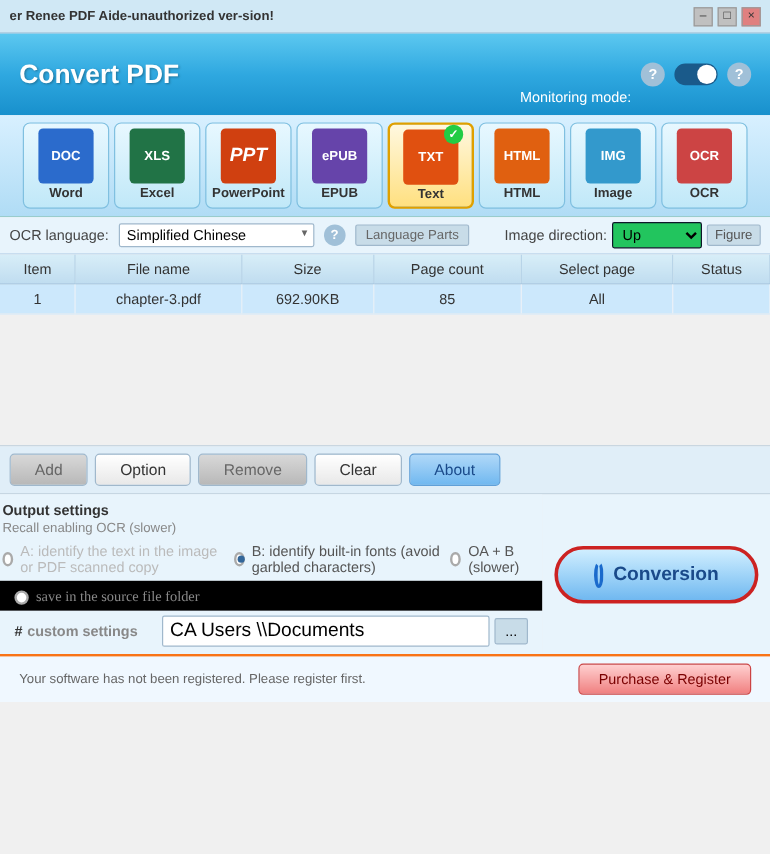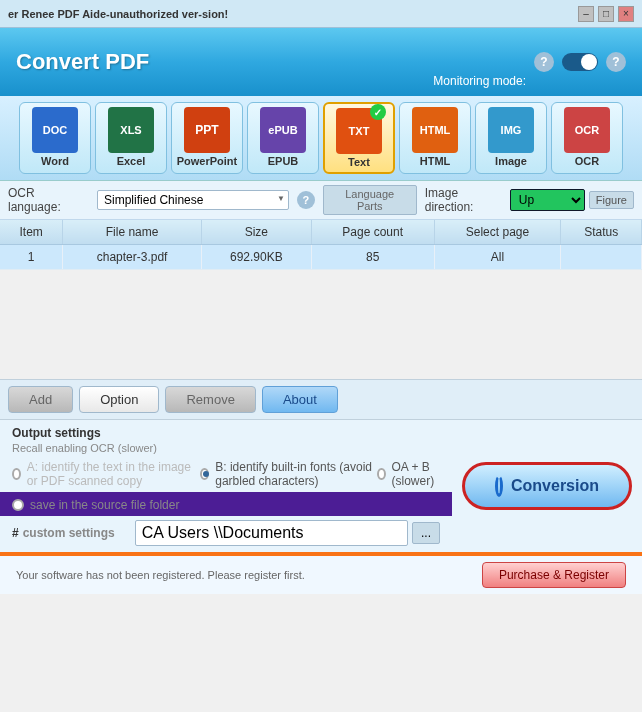--- a/index.html
+++ b/index.html
@@ -150,21 +150,21 @@
       border-bottom: 1px solid #c0d8ec;
     }
     .ocr-label { color: #444; font-size: 12px; }
     .ocr-select {
       border: 1px solid #a0b8cc;
       background: #fff;
       padding: 2px 20px 2px 6px;
       font-size: 12px;
       border-radius: 2px;
       appearance: none;
-      width: 192px;
+      width: 163px;
     }
     .ocr-select-wrap {
       position: relative;
       display: inline-block;
     }
     .ocr-select-wrap::after {
       content: '▼';
       font-size: 8px;
       position: absolute;
       right: 4px; top: 4px;
@@ -267,21 +267,21 @@
       text-align: right;
     }
     .btn-blue {
       background: linear-gradient(180deg, #b0d8f8 0%, #70b8f0 100%);
       color: #1a4a8a;
       border-color: #60a0d8;
     }
 
     .output-section {
       background: #e8f4fc;
-      padding: 6px 12px 0 12px;
+      padding: 6px 12px 0 2px;
     }
     .output-title {
       font-size: 12px;
       font-weight: bold;
       color: #333;
       margin-bottom: 2px;
     }
     .output-sub {
       font-size: 11px;
       color: #888;
@@ -317,21 +317,22 @@
       position: absolute;
       top: 1px; left: 1px;
     }
     .radio-row.disabled { color: #bbb; }
 
     .bottom-row {
       display: flex;
       align-items: flex-end;
       gap: 8px;
       padding: 6px 12px 4px 12px;
-      background: #4c1d95;
+      background: #000000;
+      font-family: Liberation Serif, serif;
     }
     .save-radio {
       display: flex;
       align-items: center;
       gap: 6px;
       font-size: 12px;
       color: #888;
     }
     .custom-path-row {
       display: flex;
@@ -374,21 +375,21 @@
     .conv-spinner {
       width: 22px; height: 22px;
       border: 3px solid #1a6acc;
       border-radius: 50%;
       border-top-color: transparent;
       display: inline-block;
     }
 
     .footer-bar {
       background: #f0f8ff;
-      border-top: 4px solid #f97316;
+      border-top: 2px solid #f97316;
       padding: 6px 16px;
       display: flex;
       align-items: center;
       justify-content: space-between;
     }
     .footer-msg {
       font-size: 11px;
       color: #666;
     }
     .purchase-btn {
@@ -451,21 +452,21 @@
     <span class="format-label">Word</span>
   </div>
   <div class="format-btn">
     <div class="format-icon icon-excel">
       <span style="font-size:11px;font-weight:bold;">XLS</span>
     </div>
     <span class="format-label">Excel</span>
   </div>
   <div class="format-btn">
     <div class="format-icon icon-ppt">
-      <span style="font-size:12px;font-weight:bold;">PPT</span>
+      <span style="font-size:16px;font-weight:bold;font-style:italic;">PPT</span>
     </div>
     <span class="format-label">PowerPoint</span>
   </div>
   <div class="format-btn">
     <div class="format-icon icon-epub">
       <span style="font-size:11px;font-weight:bold;">ePUB</span>
     </div>
     <span class="format-label">EPUB</span>
   </div>
   <div class="format-btn active">
@@ -541,20 +542,21 @@
         <td></td>
       </tr>
     </tbody>
   </table>
 </div>
 
 <div class="action-bar">
   <button class="action-btn btn-gray">Add</button>
   <button class="action-btn btn-white">Option</button>
   <button class="action-btn btn-gray">Remove</button>
+  <button class="action-btn btn-white">Clear</button>
   <button class="action-btn btn-blue">About</button>
 </div>
 
 <div class="output-and-conv">
   <div class="output-left">
     <div class="output-section">
       <div class="output-title">Output settings</div>
       <div class="output-sub">Recall enabling OCR (slower)</div>
       <div class="ocr-options">
         <div class="radio-row disabled">

